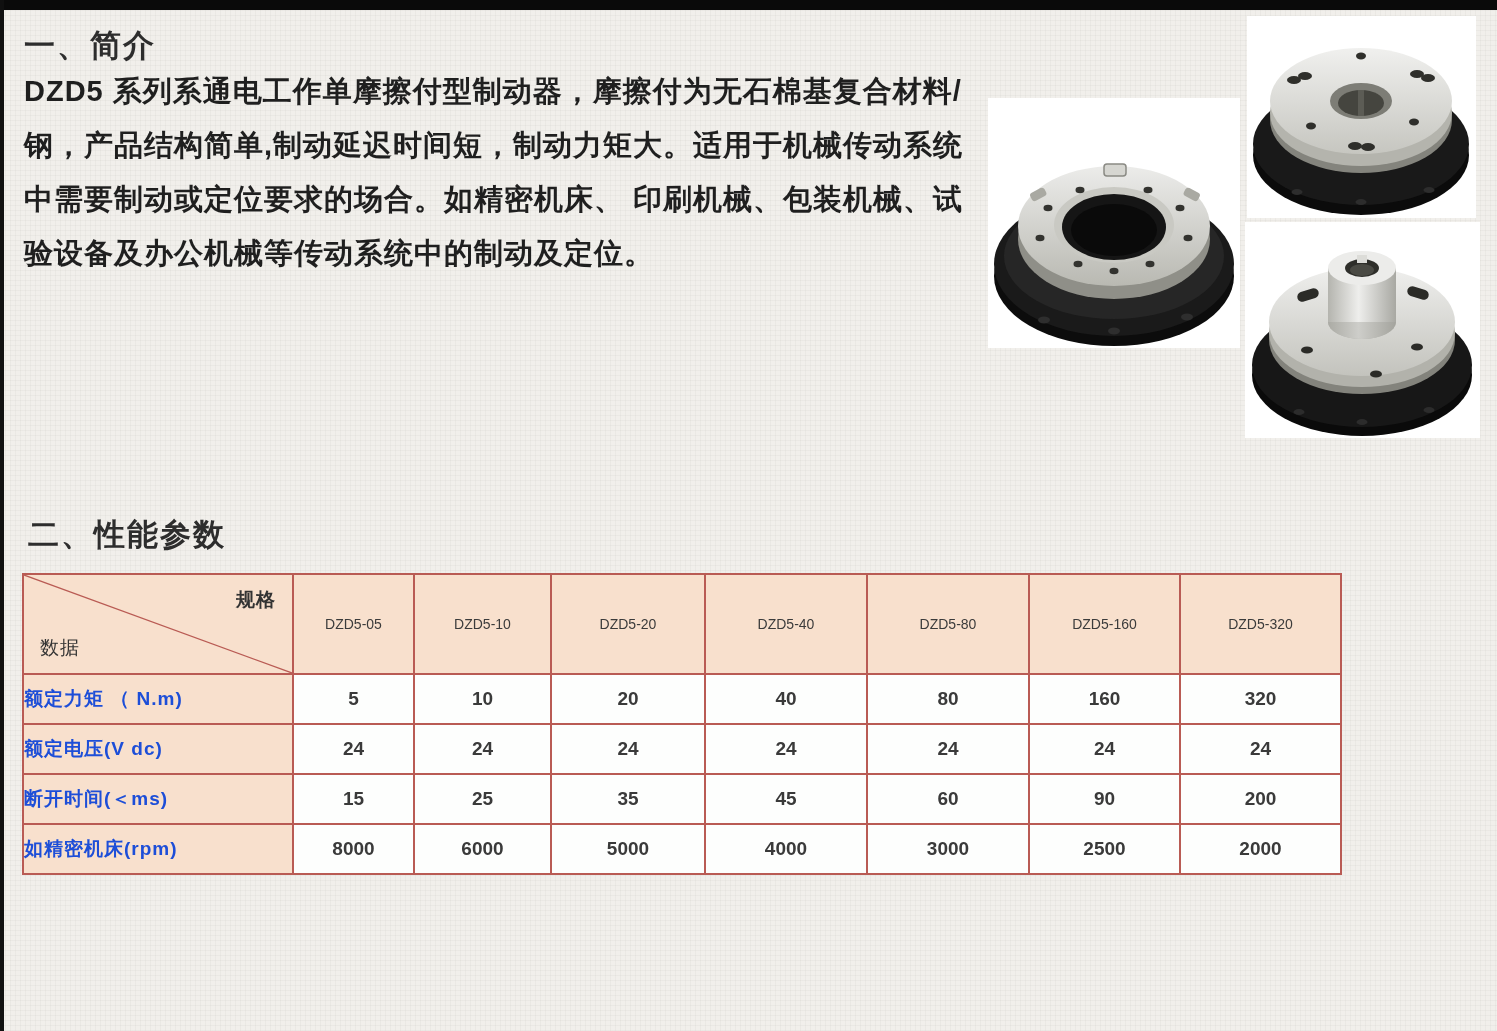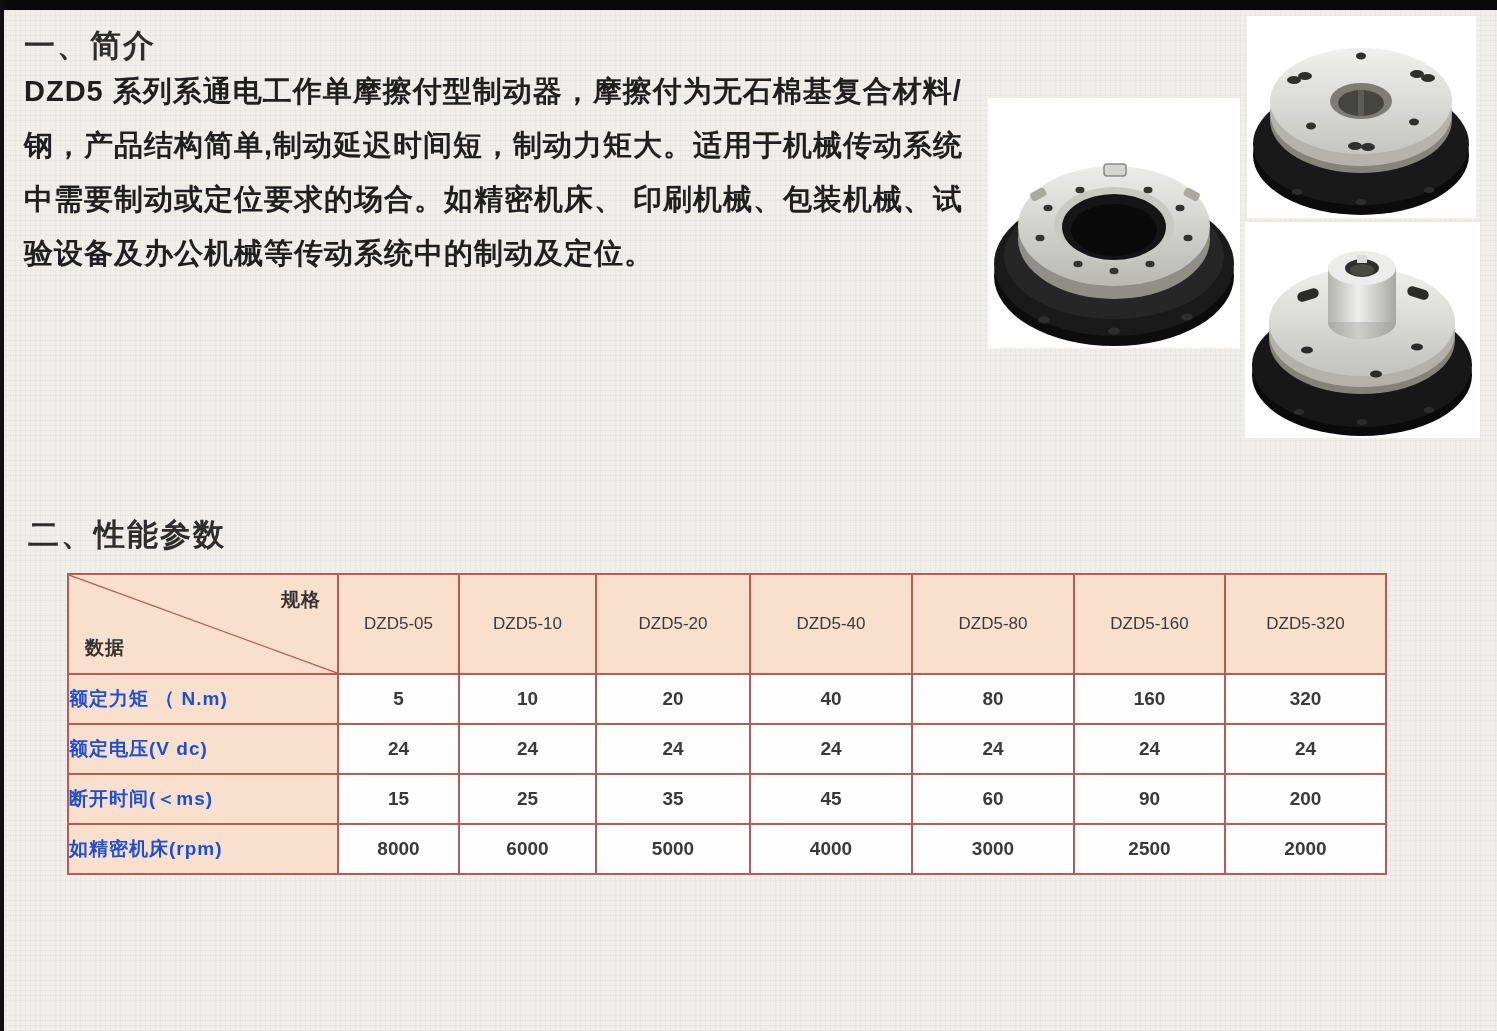--- a/index.html
+++ b/index.html
@@ -36,46 +36,45 @@
   .photo{position:absolute;background:#ffffff;}
   .photo svg{display:block;width:100%;height:100%;}
   .photo-a{left:988px;top:98px;width:252px;height:250px;}
   .photo-b{left:1247px;top:16px;width:229px;height:202px;}
   .photo-c{left:1245px;top:222px;width:235px;height:216px;}
 
   table.spec{
     position:absolute;left:22px;top:573px;
     width:1318px;border-collapse:collapse;table-layout:fixed;
     background:#fdfefd;
-    margin-left:45px;
   }
   table.spec td,table.spec th{
     border:2px solid #b95b54;
     padding:0;margin:0;
     font-family:"Liberation Sans","DejaVu Sans",sans-serif;
   }
   tr.head-row{height:100px;}
   tr.data-row{height:50px;}
   th.col-head{
     background:#f8e0cd;
     font-family:"Liberation Mono","DejaVu Sans Mono",monospace;
-    font-size:17px;font-weight:normal;color:#3b3b3b;
+    font-size:14px;font-weight:normal;color:#3b3b3b;
     text-align:center;vertical-align:middle;letter-spacing:0px;
   }
   td.corner{
     background:#f8e0cd;position:relative;overflow:hidden;
   }
   td.corner svg.diag{position:absolute;left:0;top:0;width:100%;height:100%;}
   .corner-tr{
     position:absolute;right:16px;top:12px;
     font-size:19px;font-weight:bold;color:#333;letter-spacing:1px;
   }
   .corner-bl{
     position:absolute;left:16px;bottom:12px;
-    font-size:19px;font-weight:bold;color:#333;letter-spacing:1px;
+    font-size:19px;font-weight:normal;color:#333;letter-spacing:1px;
   }
   td.row-label{
     background:#f8e0cd;
     font-size:19px;font-weight:bold;color:#1d4ed8;
     text-align:left;padding-left:14px;letter-spacing:1px;
     vertical-align:middle;
   }
   td.val{
     background:#fdfefd;
     font-size:19px;font-weight:bold;color:#3a3a3a;

